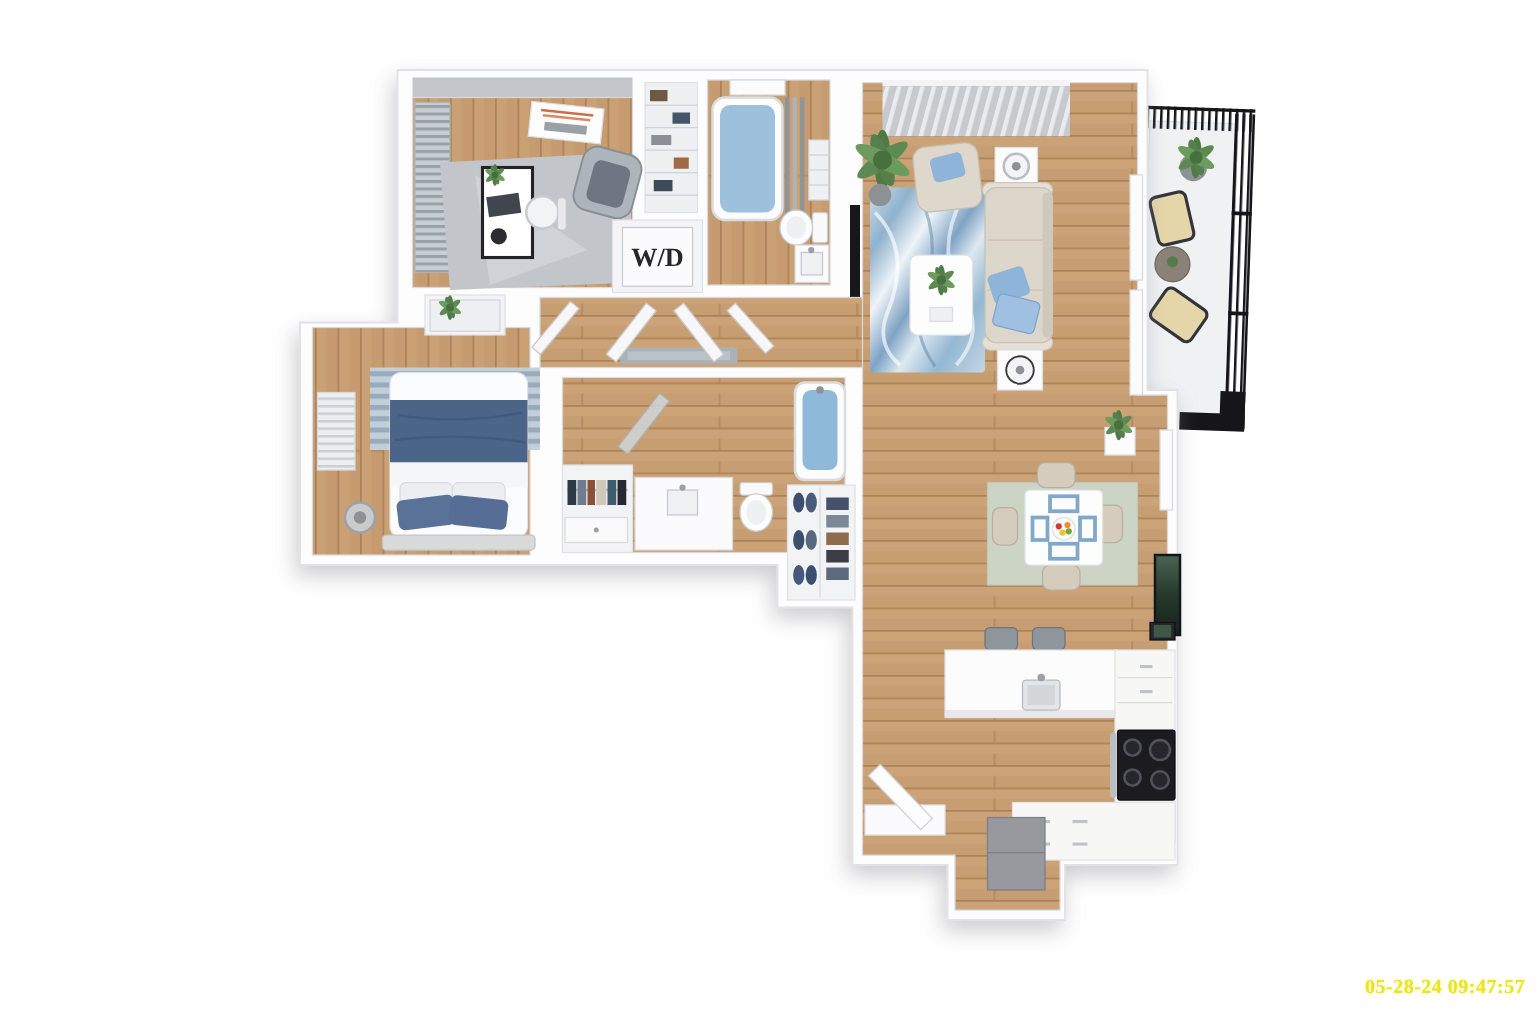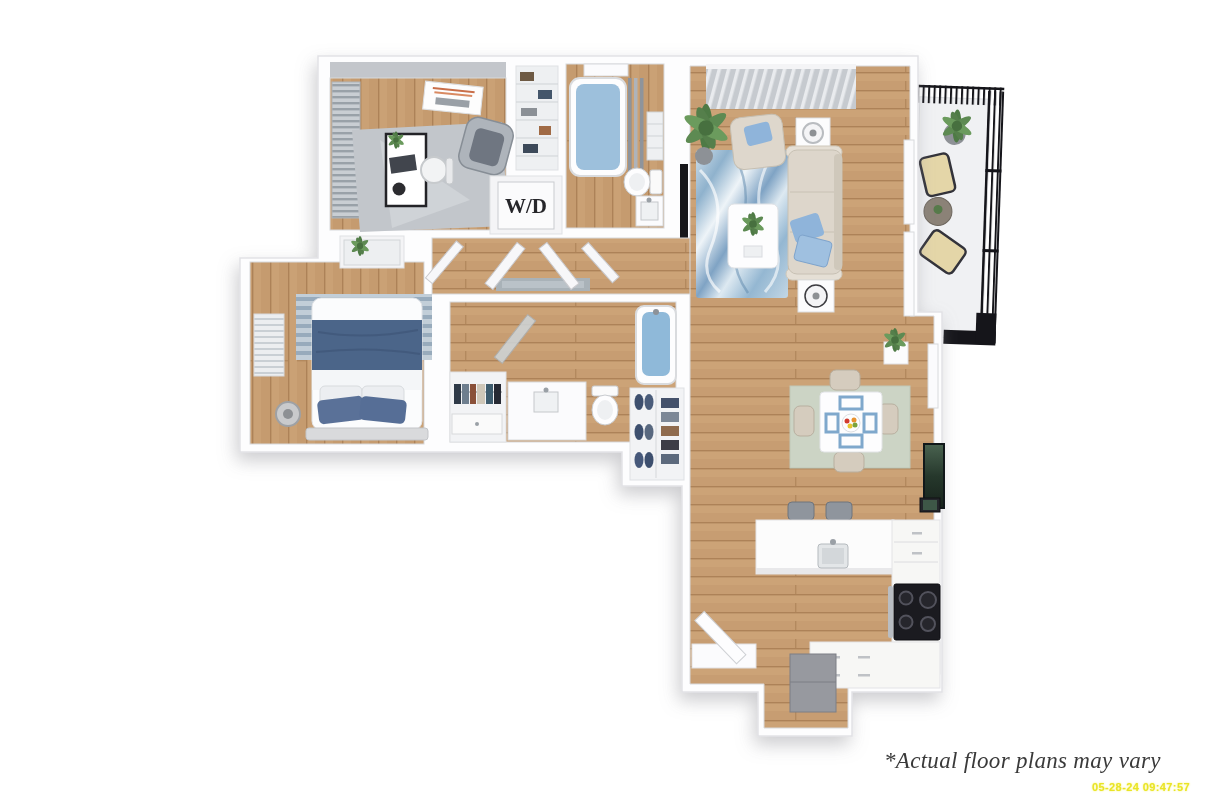--- a/index.html
+++ b/index.html
@@ -3,22 +3,22 @@
 <meta charset="utf-8">
 <style>
   html,body{margin:0;padding:0;background:#ffffff;}
   #stage{position:relative;width:1231px;height:807px;background:#ffffff;overflow:hidden;
          font-family:"Liberation Sans",sans-serif;padding-left:21px;}
   #plan-svg{position:absolute;left:0;top:0;}
   .disclaimer{position:absolute;left:884px;top:748px;width:340px;
       font-family:"Liberation Serif","DejaVu Serif",serif;font-style:italic;
       font-size:23px;color:#3a3a3a;letter-spacing:0.3px;}
   .timestamp{position:absolute;left:1092px;top:781px;width:139px;
-      font-family:Liberation Sans, sans-serif;font-weight:bold;
-      font-size:11px;color:#e9e426;text-shadow:0 0 2px rgba(245,240,80,.9);
+      font-family:Liberation Serif, serif;font-weight:bold;
+      font-size:16px;color:#e9e426;text-shadow:0 0 2px rgba(245,240,80,.9);
       letter-spacing:0.4px;white-space:nowrap;}
   text.wd{font-family:"Liberation Serif","DejaVu Serif",serif;font-weight:bold;
       font-size:21px;fill:#26262a;}
 </style>
 </head>
 <body>
 
 <div id="stage">
 
 <svg id="plan-svg" width="1231" height="807" viewBox="0 0 1231 807">
@@ -373,16 +373,15 @@
     </g>
     <g>
       <rect x="790" y="654" width="46" height="58" fill="#97999f" stroke="#7c7f85"></rect>
       <line x1="790" y1="682" x2="836" y2="682" stroke="#7c7f85"></line>
     </g>
     <rect x="692" y="644" width="64" height="24" fill="#fbfbfd" stroke="#e1e1e4"></rect>
     <rect x="714" y="608" width="13" height="60" transform="rotate(-44 720 638)" fill="#fdfdfe" stroke="#cfd1d5"></rect>
   </g>
 </svg>
 
-<div class="disclaimer">*Actual floor plans may vary</div>
 <div class="timestamp">05-28-24 09:47:57</div>
 
 </div>
 
 </body></html>

